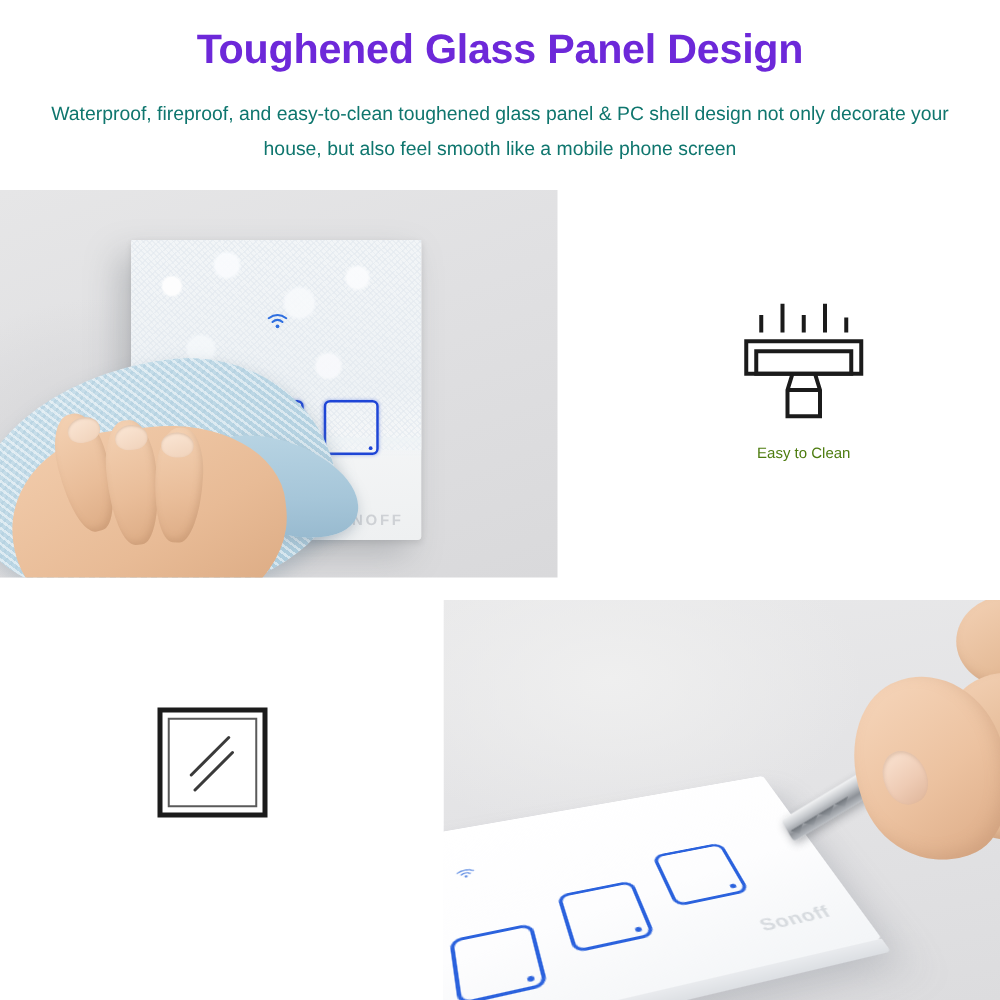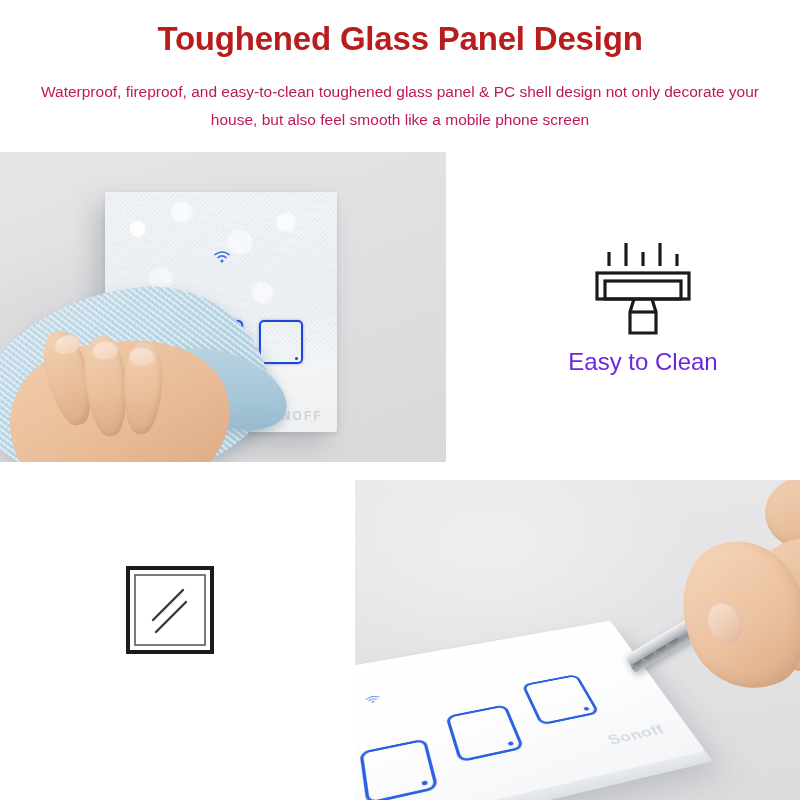--- a/index.html
+++ b/index.html
@@ -11,26 +11,26 @@
     overflow:hidden;
     position:relative;
   }
   .page{position:relative;width:800px;height:800px;}
 
   
   .headline{
     position:absolute;left:0;top:18px;width:800px;
     text-align:center;
     font-size:33px;line-height:42px;font-weight:bold;
-    color:#b91c1c;letter-spacing:-0.2px;
+    color:#6d28d9;letter-spacing:-0.2px;
   }
   .subtitle{
     position:absolute;left:30px;top:78px;width:740px;
     text-align:center;font-size:15.5px;line-height:28px;
-    color:#be185d;
+    color:#0f766e;
   }
 
   
   .photo{position:absolute;overflow:hidden;}
   .photo-clean{
     left:0px;top:152px;width:446px;height:310px;
     background:
       radial-gradient(ellipse 60% 70% at 18% 70%, #d4d4d6 0%, rgba(212,212,214,0) 60%),
       linear-gradient(160deg,#e6e6e7 0%,#e0e0e2 45%,#d9d9db 100%);
   }
@@ -208,21 +208,21 @@
   .k3{left:408px;top:120px;width:92px;height:72px;}
   .palm-edge{
     position:absolute;left:430px;top:-10px;width:130px;height:220px;
     background:linear-gradient(160deg,#f2cdae 0%,#e4b995 55%,#d2a07a 100%);
     border-radius:42% 0 0 46% / 40% 0 0 52%;
   }
 
   
   .feature{position:absolute;text-align:center;}
   .feature .caption{
-    font-size:24px;color:#6d28d9;line-height:24px;white-space:nowrap;
+    font-size:12px;color:#4d7c0f;line-height:24px;white-space:nowrap;
   }
   .feat-clean{left:503px;top:240px;width:280px;}
   .feat-clean .caption{margin-top:14px;}
   .feat-glass{left:30px;top:560px;width:280px;}
   .feat-glass .caption{margin-top:16px;}
   .icon-wrap{display:flex;justify-content:center;align-items:center;}
 </style>
 </head>
 <body>
 

